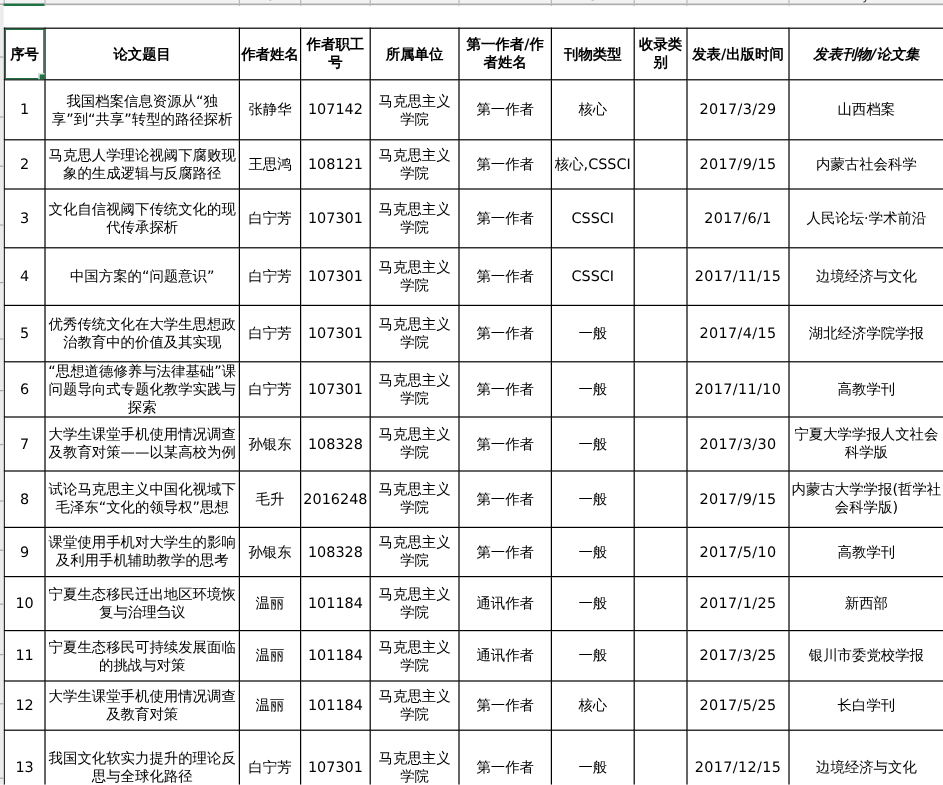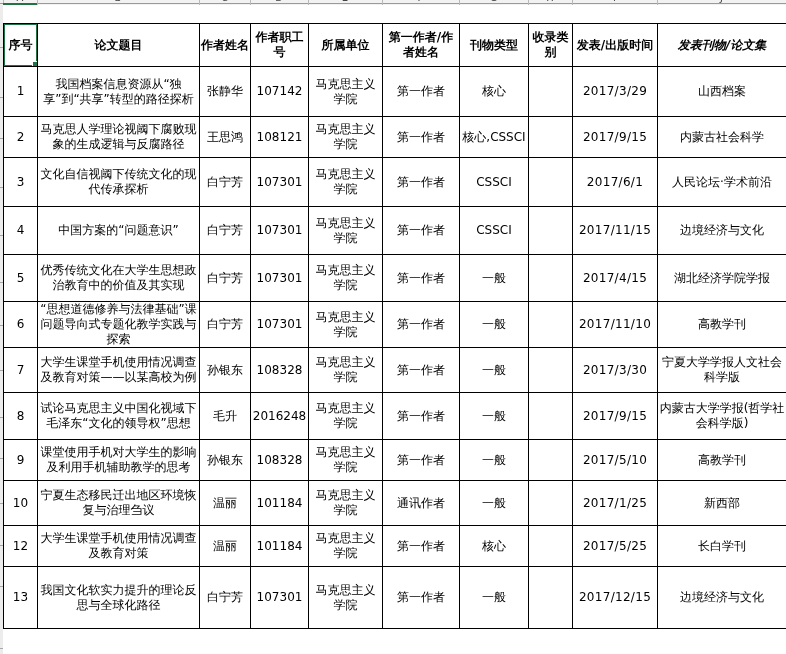--- a/index.html
+++ b/index.html
@@ -220,20 +220,32 @@
           <td class="c-title">宁夏生态移民迁出地区环境恢复与治理刍议</td>
           <td class="c-author">温丽</td>
           <td class="c-staff-id">101184</td>
           <td class="c-unit">马克思主义学院</td>
           <td class="c-role">通讯作者</td>
           <td class="c-pub-type">一般</td>
           <td class="c-category"></td>
           <td class="c-date">2017/1/25</td>
           <td class="c-venue">新西部</td>
         </tr>
+        <tr style="height: 42px;">
+          <td class="c-no">11</td>
+          <td class="c-title">宁夏生态移民可持续发展面临的挑战与对策</td>
+          <td class="c-author">温丽</td>
+          <td class="c-staff-id">101184</td>
+          <td class="c-unit">马克思主义学院</td>
+          <td class="c-role">通讯作者</td>
+          <td class="c-pub-type">一般</td>
+          <td class="c-category"></td>
+          <td class="c-date">2017/3/25</td>
+          <td class="c-venue">银川市委党校学报</td>
+        </tr>
         <tr style="height: 41px;">
           <td class="c-no">12</td>
           <td class="c-title">大学生课堂手机使用情况调查及教育对策</td>
           <td class="c-author">温丽</td>
           <td class="c-staff-id">101184</td>
           <td class="c-unit">马克思主义学院</td>
           <td class="c-role">第一作者</td>
           <td class="c-pub-type">核心</td>
           <td class="c-category"></td>
           <td class="c-date">2017/5/25</td>

